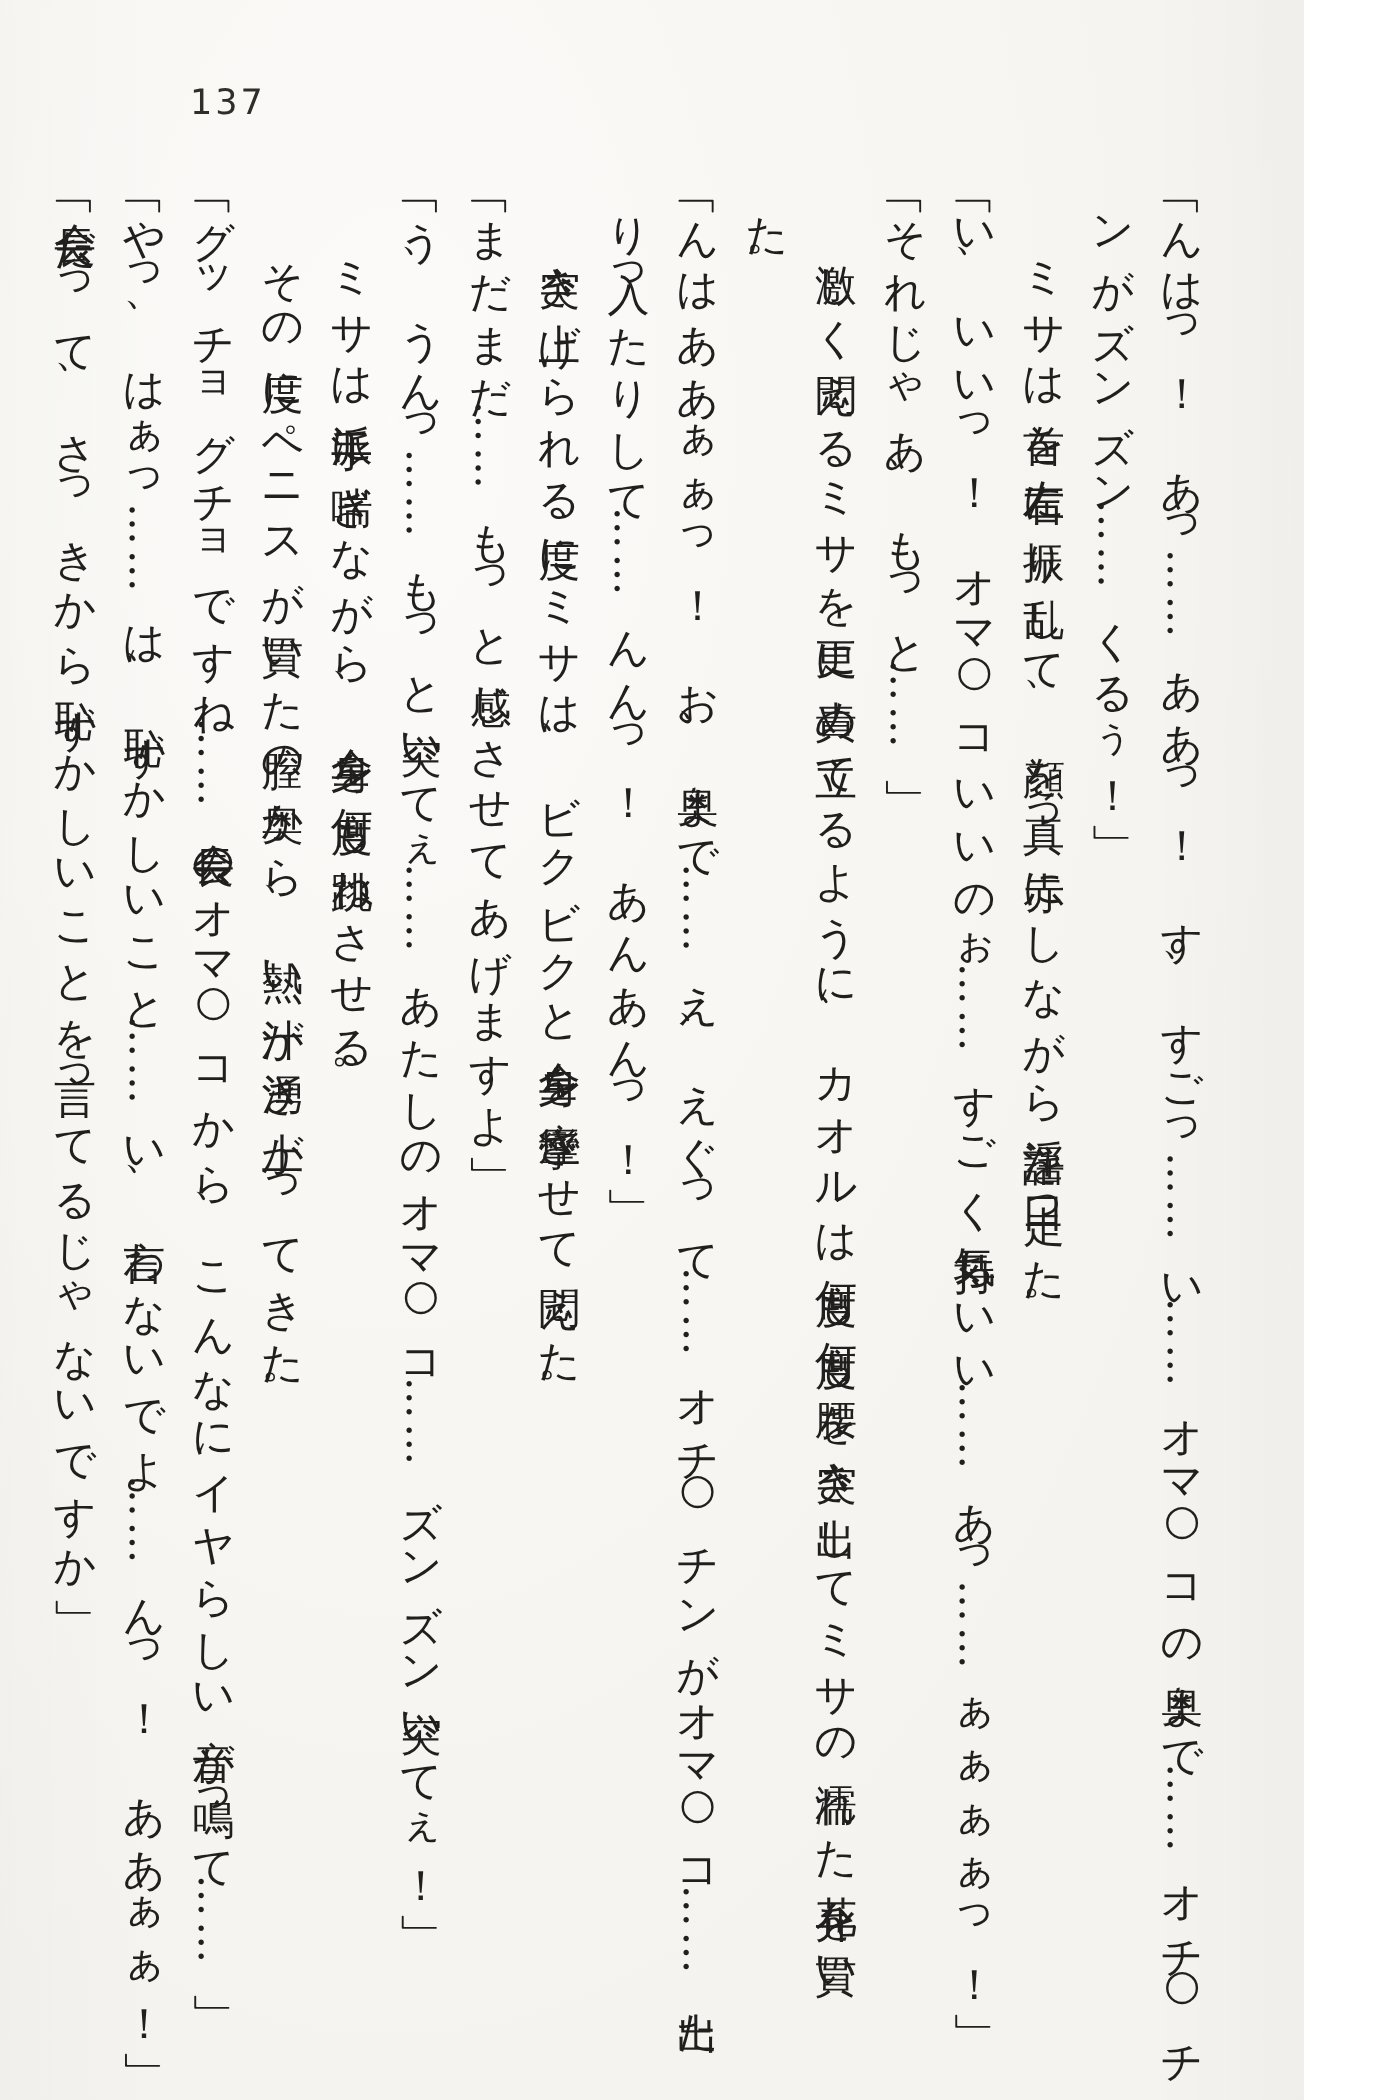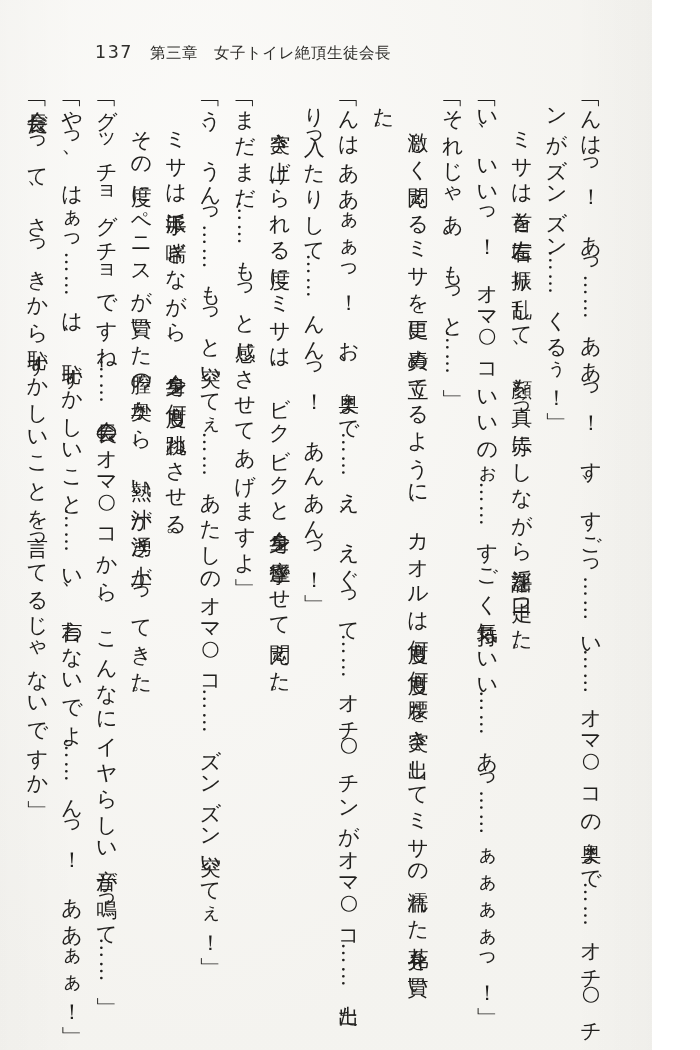--- a/index.html
+++ b/index.html
@@ -63,21 +63,20 @@
     text-align: start;
   }
 </style>
 </head>
 <body>
 
 <div class="page">
 
   <header class="running-head">
     <span class="page-number">137</span>
-    <span class="chapter-title">第三章　女子トイレ絶頂生徒会長</span>
   </header>
 
   <main class="text-block">
     <p>「んはっ！　あっ……ああっ！　す、すごっ……い……オマ○コの奥まで……オチ○チンがズンズン……くるぅ！」</p>
     <p>　ミサは首を左右に振り乱して、顔を真っ赤にしながら淫語を口走った。</p>
     <p>「い、いいっ！　オマ○コいいのぉ……すごく気持ちいい……あっ……ぁぁぁぁっ！」</p>
     <p>「それじゃあ、もっと……」</p>
     <p>　激しく悶えるミサを更に責め立てるように、カオルは何度も何度も腰を突き出してミサの濡れた花弁を貫いた。</p>
     <p>「んはああぁぁっ！　お、奥まで……え、えぐって……オチ○チンがオマ○コ……出たり入ったりして……んんっ！　あんあんっ！」</p>
     <p>　突き上げられる度にミサは、ビクビクと全身を痙攣させて悶えた。</p>

